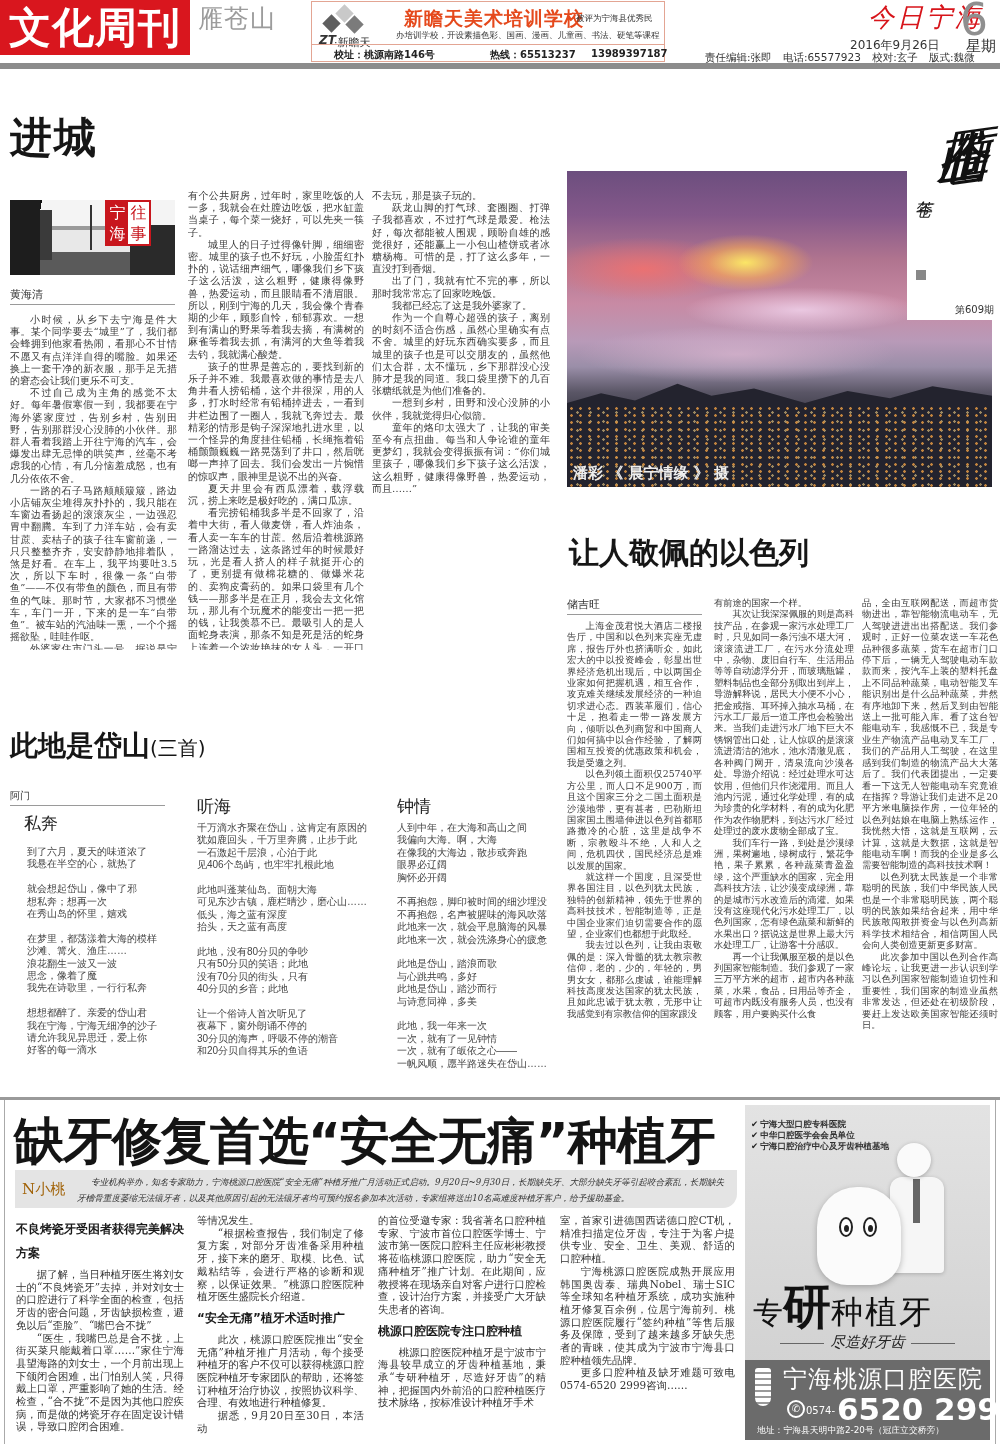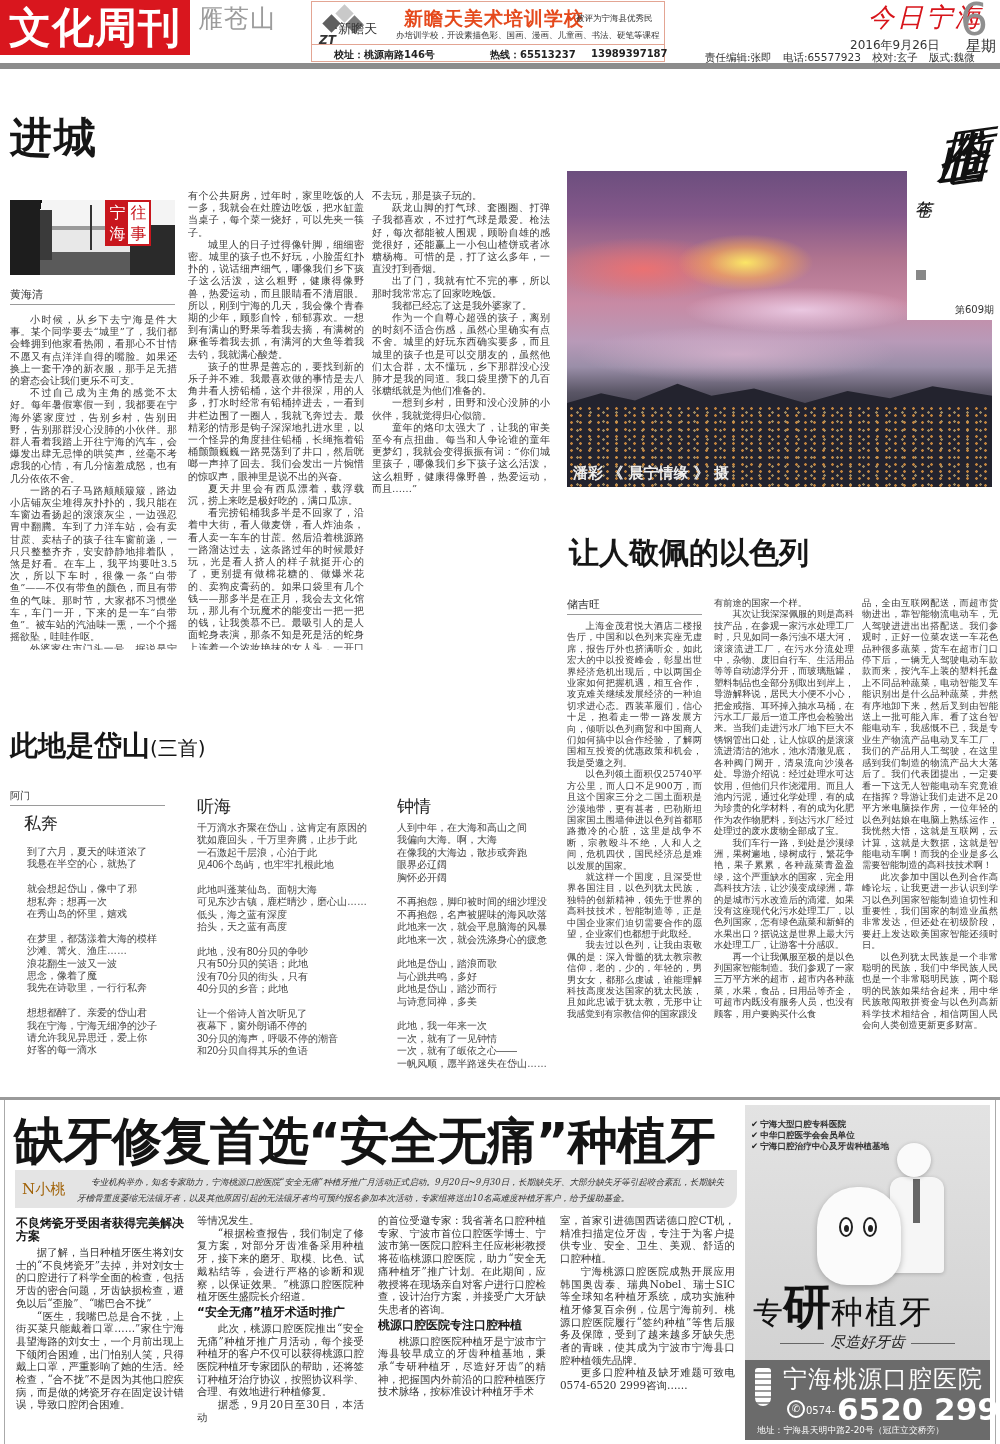--- a/index.html
+++ b/index.html
@@ -6,21 +6,21 @@
 html,body{width:1000px;height:1444px;background:#fff}
 body{position:relative;overflow:hidden;font-family:"DejaVu Sans",sans-serif;color:#222}
 .abs{position:absolute}
 
 
 .hdr-red{left:0;top:0;width:190px;height:55px;background:#d9161e;color:#fff;font-size:42px;font-weight:700;line-height:55px;text-align:center;letter-spacing:1px}
 .hdr-sub{left:198px;top:2px;font-size:25px;color:#9c9c9c;letter-spacing:1px}
 .top-ad{left:311px;top:1px;width:354px;height:61px;border:1px solid #e3a593;background:#fff}
 .top-ad .dm{position:absolute;width:13px;height:13px;transform:rotate(45deg)}
 .top-ad .zt{position:absolute;left:7px;top:31px;font-size:12px;font-weight:700;color:#333;font-style:italic}
-.top-ad .ztn{position:absolute;left:22px;top:18px;font-size:13px;color:#333}
+.top-ad .ztn{position:absolute;left:22px;top:33px;font-size:11px;color:#333}
 .top-ad .ttl{position:absolute;left:92px;top:4px;font-size:19px;font-weight:700;color:#e5491c;letter-spacing:1px}
 .top-ad .award{position:absolute;left:264px;top:11px;font-size:8.5px;color:#333}
 .top-ad .courses{position:absolute;left:84px;top:28px;font-size:8.5px;color:#333}
 .top-ad .div{position:absolute;left:0;right:0;top:42px;height:1px;background:#e3a593}
 .top-ad .ct{position:absolute;top:46px;font-size:10px;font-weight:700;color:#222}
 .paper{left:868px;top:0;font-family:"DejaVu Serif",serif;font-style:italic;font-size:26px;color:#d7141a;letter-spacing:3px}
 .pageno{left:960px;top:-6px;font-size:44px;color:#8f8f8f}
 .date{left:850px;top:37px;font-size:12px;color:#333}
 .weekday{left:966px;top:37px;font-size:15px;color:#333}
 .credits{left:705px;top:51px;font-size:10.5px;color:#333;white-space:nowrap}
@@ -35,21 +35,21 @@
 .h-ps .s{font-size:20px;font-weight:400}
 
 .author{font-size:11px;color:#333;border-bottom:1px solid #9a9a9a;padding-bottom:2px}
 
 
 .col{position:absolute;font-family:"DejaVu Serif",serif;font-size:10px;line-height:12.2px;color:#3a3a3a;text-align:justify;overflow:hidden}
 .col p{text-indent:2em}
 .col p.cont{text-indent:0}
 .col.il{font-size:9.3px;line-height:11.4px}
 .col.ad{font-size:10.4px;line-height:12.7px;color:#333}
-.col.ad h4{font-family:"DejaVu Sans",sans-serif;font-size:12px;line-height:13px;font-weight:700;color:#1a1a1a;margin:3px 0 3px;text-indent:0}
+.col.ad h4{font-family:"DejaVu Sans",sans-serif;font-size:12px;line-height:24px;font-weight:700;color:#1a1a1a;margin:3px 0 3px;text-indent:0}
 
 
 .street{left:10px;top:200px;width:165px;height:75px;overflow:hidden;
  background:
   linear-gradient(100deg,#111 0 18%,transparent 18%),
   linear-gradient(80deg,transparent 70%,#222 70% 76%,transparent 76%),
   linear-gradient(to bottom,#f4f4f4 0 35%,#9a9a9a 35% 40%,#e8e8e8 40% 70%,#5a5a5a 70% 100%);}
 .street .bld{position:absolute;background:#1d1d1d}
 .seal{left:105px;top:200px;width:46px;height:46px;border:2px solid #c8161d;display:grid;grid-template-columns:1fr 1fr;grid-template-rows:1fr 1fr;background:#fff}
 .seal div{font-size:16px;line-height:21px;text-align:center;font-family:"DejaVu Serif",serif}
@@ -203,22 +203,22 @@
     <p>我去过以色列，让我由衷敬佩的是：深入骨髓的犹太教宗教信仰，老的，少的，年轻的，男男女女，都那么虔诚，谁能理解科技高度发达国家的犹太民族，且如此忠诚于犹太教，无形中让我感觉到有宗教信仰的国家跟没</p>
   </div>
 <div class="col il" style="left:714px;top:597px;width:140px;height:467px">
     <p class="cont">有前途的国家一个样。</p>
     <p>其次让我深深佩服的则是高科技产品，在参观一家污水处理工厂时，只见如同一条污浊不堪大河，滚滚流进工厂，在污水分流处理中，杂物、废旧自行车、生活用品等等自动滤浮分开，而玻璃瓶罐，塑料制品也全部分别取出到岸上，导游解释说，居民大小便不小心，把金戒指、耳环掉入抽水马桶，在污水工厂最后一道工序也会检验出来。当我们走进污水厂地下巨大不锈钢管出口处，让人惊叹的是滚滚流进清洁的池水，池水清澈见底，各种阀门网开，清泉流向沙漠各处。导游介绍说：经过处理水可达饮用，但他们只作浇灌用。而且人池内污泥，通过化学处理，有的成为珍贵的化学材料，有的成为化肥作为农作物肥料，到达污水厂经过处理过的废水废物全部成了宝。</p>
     <p>我们车行一路，到处是沙漠绿洲，果树遍地，绿树成行，繁花争艳，果子累累，各种蔬菜青盈盈绿，这个严重缺水的国家，完全用高科技方法，让沙漠变成绿洲，靠的是城市污水改造后的滴灌。如果没有这座现代化污水处理工厂，以色列国家，怎有绿色蔬菜和新鲜的水果出口？据说这是世界上最大污水处理工厂，让游客十分感叹。</p>
     <p>再一个让我佩服至极的是以色列国家智能制造。我们参观了一家三万平方米的超市，超市内各种蔬菜，水果，食品，日用品等齐全，可超市内既没有服务人员，也没有顾客，用户要购买什么食</p>
   </div>
 <div class="col il" style="left:862px;top:597px;width:136px;height:467px">
     <p class="cont">品，全由互联网配送，而超市货物进出，靠智能物流电动车，无人驾驶进进出出搭配送。我们参观时，正好一位菜农送一车花色品种很多蔬菜，货车在超市门口停下后，一辆无人驾驶电动车款款而来，按汽车上装的塑料托盘上不同品种蔬菜，电动智能叉车能识别出是什么品种蔬菜，井然有序地卸下来，然后叉到由智能送上一批可能入库。看了这台智能电动车，我感慨不已，我是专业生产物流产品电动叉车工厂，我们的产品用人工驾驶，在这里感到我们制造的物流产品大大落后了。我们代表团提出，一定要看一下这无人智能电动车究竟谁在指挥？导游让我们走进不足20平方米电脑操作房，一位年轻的以色列姑娘在电脑上熟练运作，我恍然大悟，这就是互联网，云计算，这就是大数据，这就是智能电动车啊！而我的企业是多么需要智能制造的高科技技术啊！</p>
+    <p>以色列犹太民族是一个非常聪明的民族，我们中华民族人民也是一个非常聪明民族，两个聪明的民族如果结合起来，用中华民族敢闯敢拼资金与以色列高新科学技术相结合，相信两国人民会向人类创造更新更多财富。</p>
     <p>此次参加中国以色列合作高峰论坛，让我更进一步认识到学习以色列国家智能制造迫切性和重要性，我们国家的制造业虽然非常发达，但还处在初级阶段，要赶上发达欧美国家智能还须时日。</p>
-    <p>以色列犹太民族是一个非常聪明的民族，我们中华民族人民也是一个非常聪明民族，两个聪明的民族如果结合起来，用中华民族敢闯敢拼资金与以色列高新科学技术相结合，相信两国人民会向人类创造更新更多财富。</p>
   </div>
 
 <div class="abs h-ps">
   <span class="m">此地是岱山</span><span class="s">(三首)</span>
 </div>
 <div class="abs author poem-author">阿门</div>
 
 <div class="abs poem-h" style="left:24px;top:812px">私奔</div>
 <div class="poem" style="left:27px;top:846px;width:150px">
     <div class="stanza">

